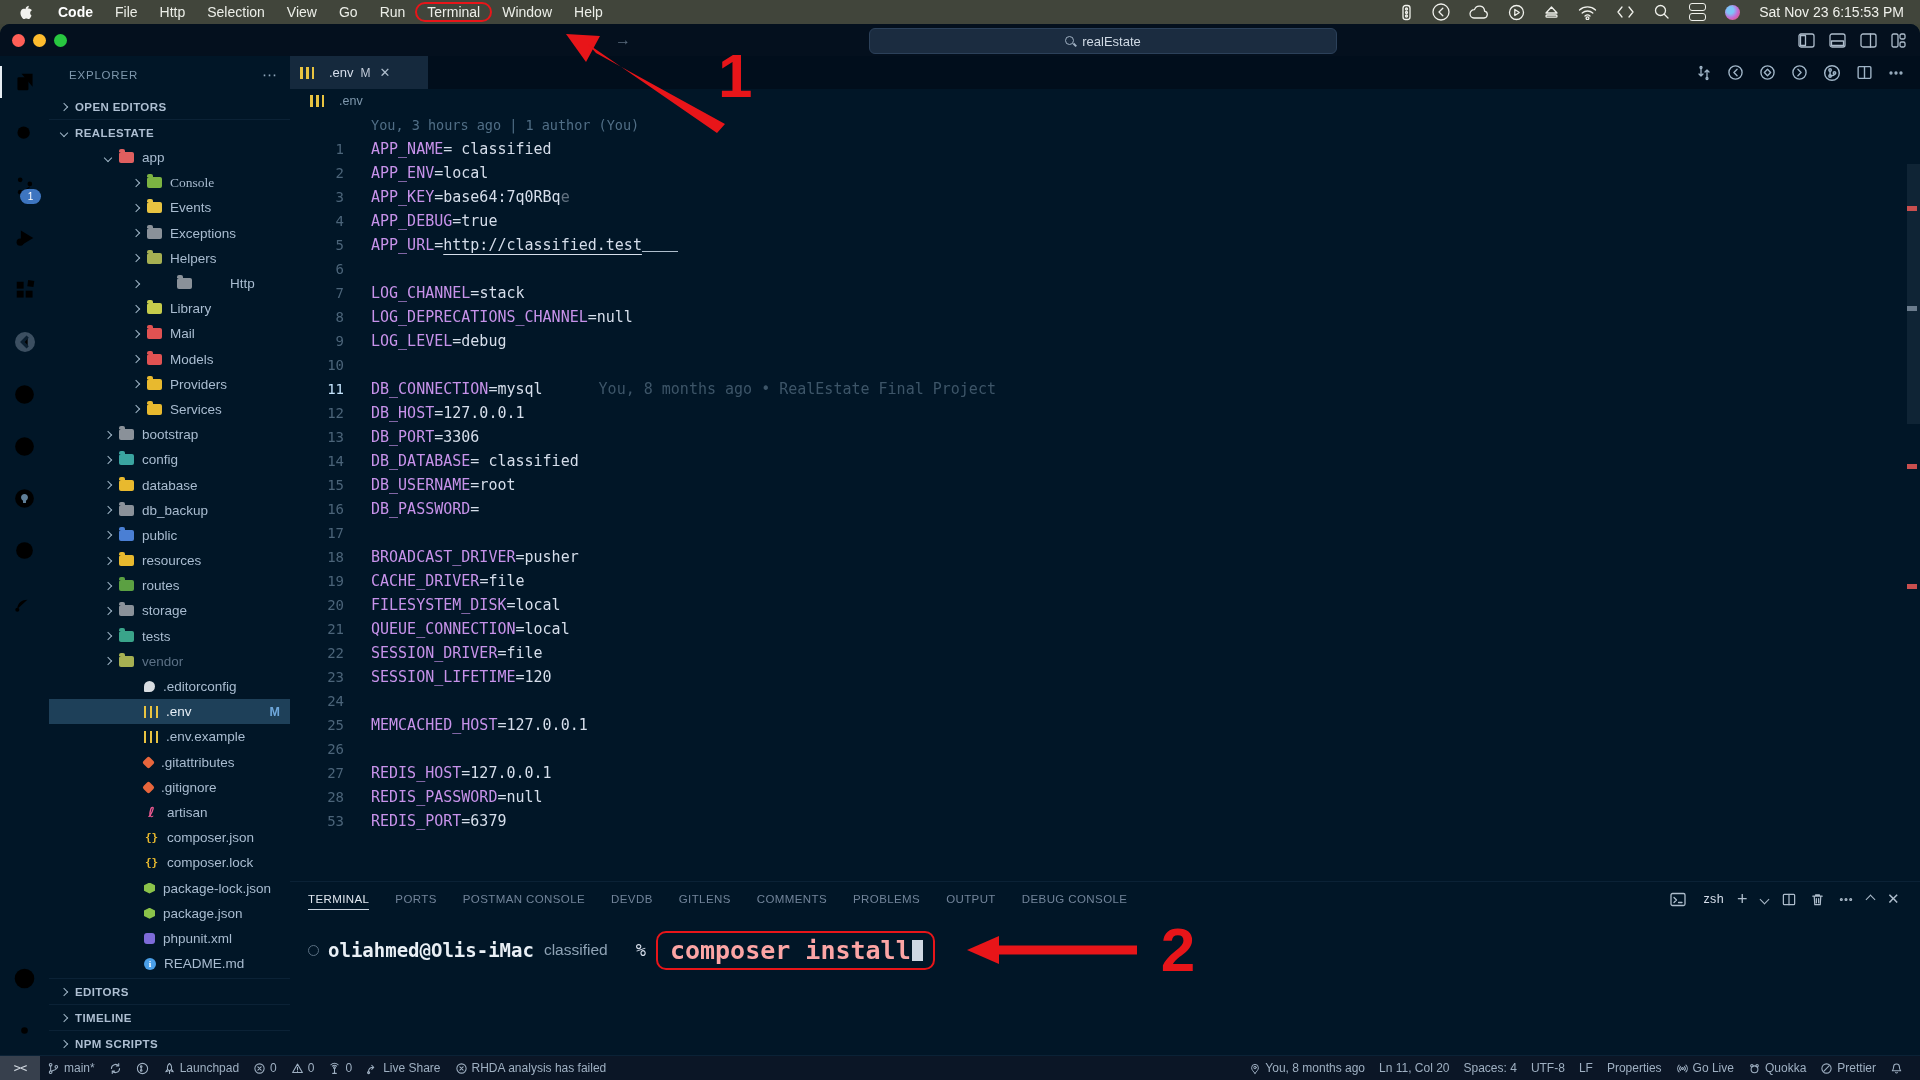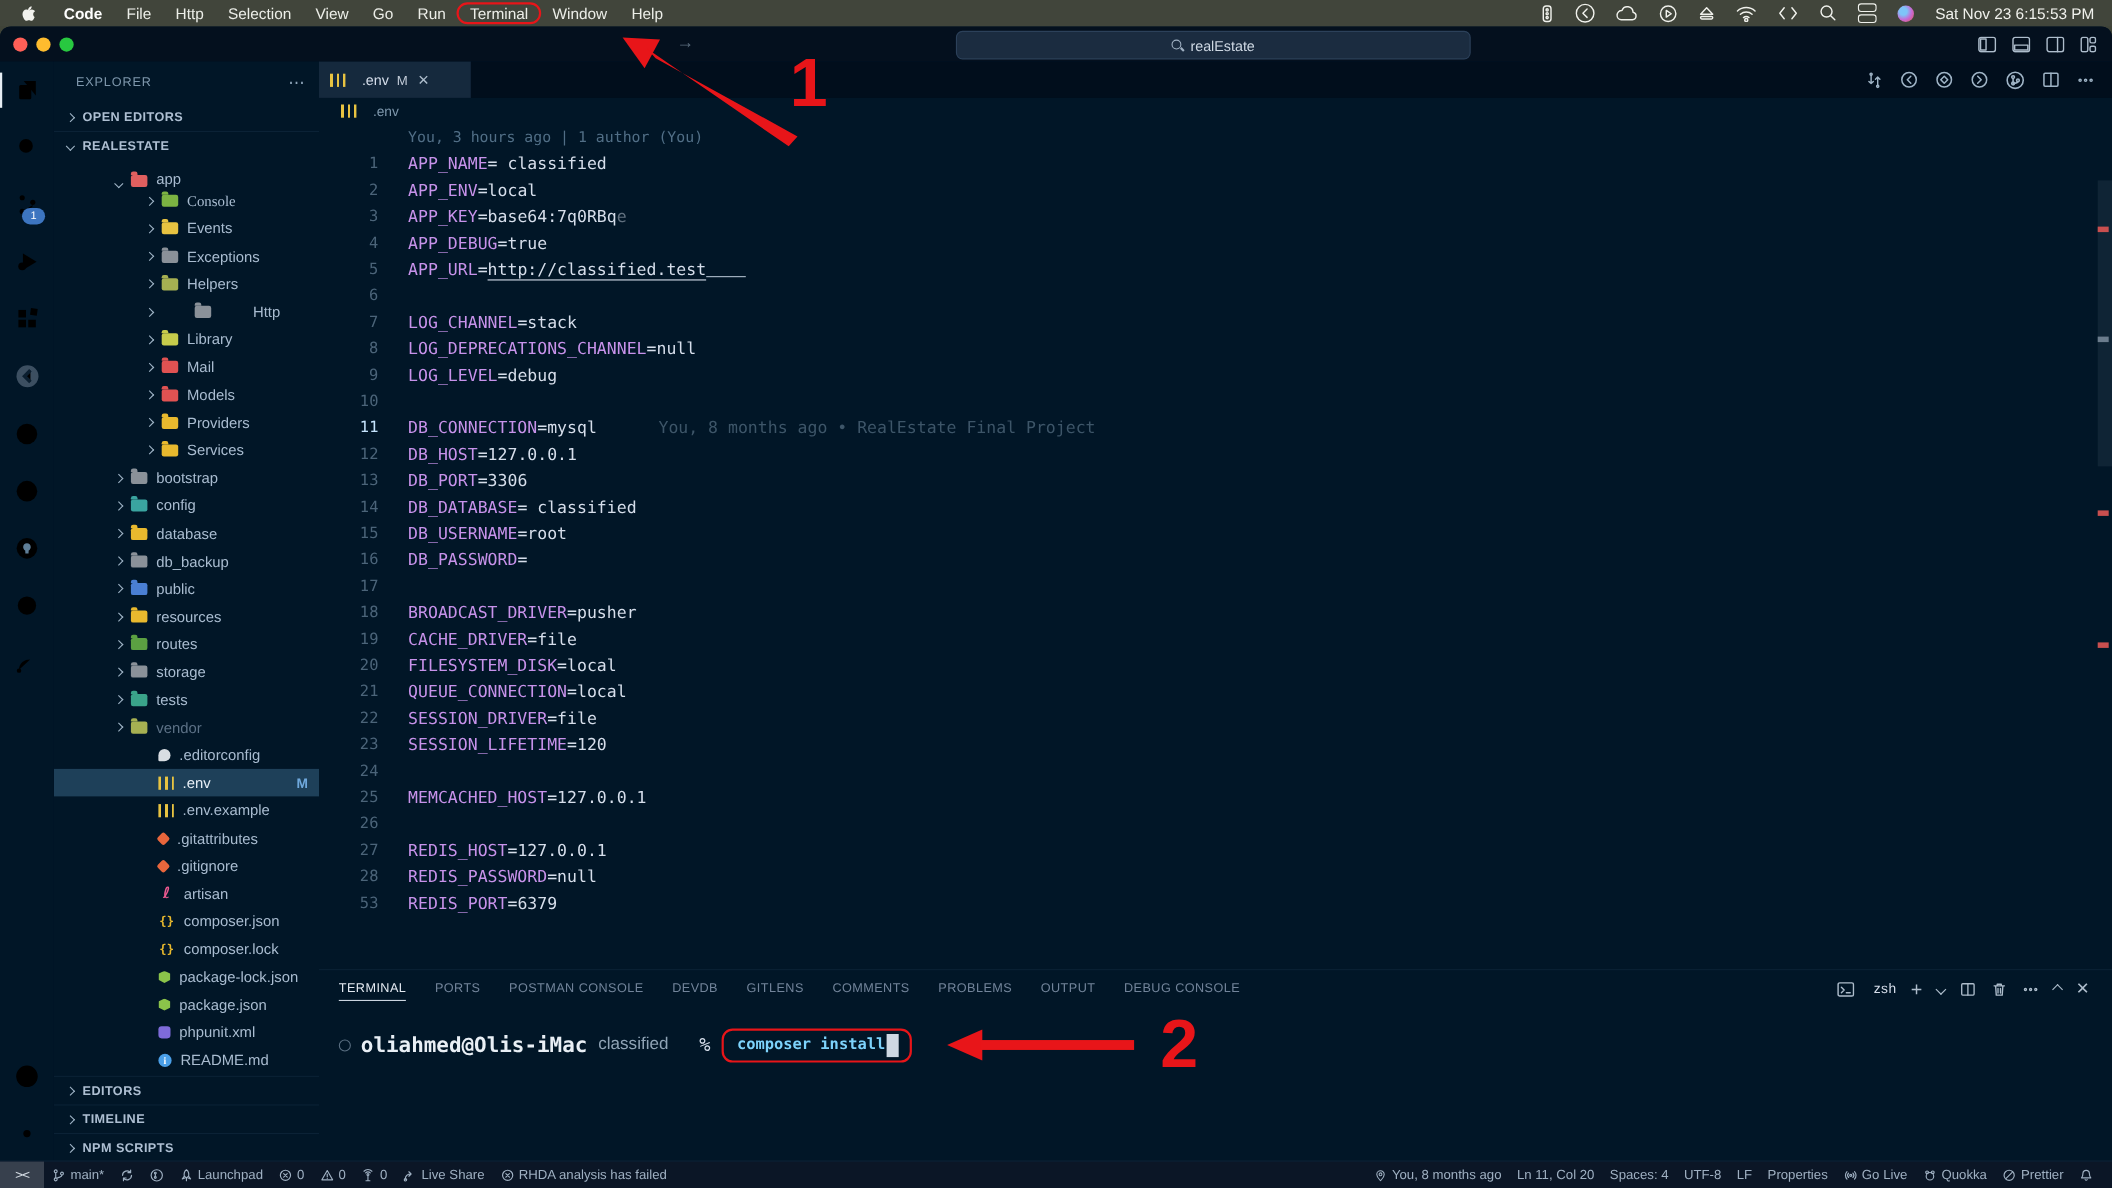--- a/index.html
+++ b/index.html
@@ -98,21 +98,21 @@
   #panel-actions .zsh{font-size:12.5px;color:#d6deeb;margin-left:4px;}
   #panel-actions .plus{font-size:18px;font-weight:300;}
   .chev2{width:6px;height:6px;border-right:1.4px solid #aebdcc;border-bottom:1.4px solid #aebdcc;display:inline-block;transform:rotate(45deg);}
   .chev2.up{transform:rotate(-135deg);}
   #term-line{position:absolute;left:18px;top:48px;display:flex;align-items:center;font-family:"DejaVu Sans Mono",monospace;}
   #prompt-circle{width:9px;height:9px;border:1.5px solid #5a6f82;border-radius:50%;margin-right:9px;flex:none;}
   #prompt-user{font-size:19px;font-weight:bold;color:#e9eff5;}
   #prompt-dir{font-size:15.5px;color:#8fa3b5;font-family:"Liberation Sans",sans-serif;margin-left:10px;}
   #prompt-sym{font-size:17px;color:#d6deeb;margin-left:28px;}
   #cmd-box{display:inline-flex;align-items:center;border:2.5px solid #e81519;border-radius:10px;padding:3px 10px 3px 12px;margin-left:10px;}
-  #cmd-text{font-size:14px;font-weight:bold;color:#7dd3fc;}
+  #cmd-text{font-size:25px;font-weight:bold;color:#fca5a5;}
   .cursor{display:inline-block;width:11px;height:21px;background:#cfd8e3;margin-left:1px;}
 
   
   #statusbar{position:absolute;left:0;bottom:0;width:1920px;height:24px;background:#0b1626;border-top:1px solid #0b2236;display:flex;align-items:center;font-size:12px;color:#9fb0c2;}
   #sb-remote{width:40px;height:24px;background:#37404d;color:#d3dae2;display:flex;align-items:center;justify-content:center;font-family:"DejaVu Sans Mono",monospace;font-size:12px;letter-spacing:-1px;flex:none;}
   .sb-item{display:flex;align-items:center;gap:4px;padding:0 7px;white-space:nowrap;height:24px;}
   .sb-ic{display:flex;align-items:center;}
   #sb-left{display:flex;align-items:center;}
   #sb-right{margin-left:auto;display:flex;align-items:center;padding-right:10px;}
 
@@ -347,21 +347,21 @@
     </div>
     <div class="sec-row noline">
           <span class="chev"></span>
           <span>OPEN EDITORS</span>
         </div>
     <div class="sec-row">
           <span class="chev down"></span>
           <span>REALESTATE</span>
         </div>
     <div id="tree">
-          <div class="trow" style="padding-left: 56px; align-items: flex-end;">
+          <div class="trow" style="padding-left: 56px;">
             <span class="chev down" style="margin-left:0"></span>
             <span class="folder" style="background:#e05f5f"></span>
             <span class="lbl">app</span>
           </div>
           <div class="trow" style="padding-left: 84px; font-family: Liberation Serif, serif;">
             <span class="chev" style="margin-left:0"></span>
             <span class="folder" style="background:#7cb342"></span>
             <span class="lbl">Console</span>
           </div>
           <div class="trow" style="padding-left: 84px;">

